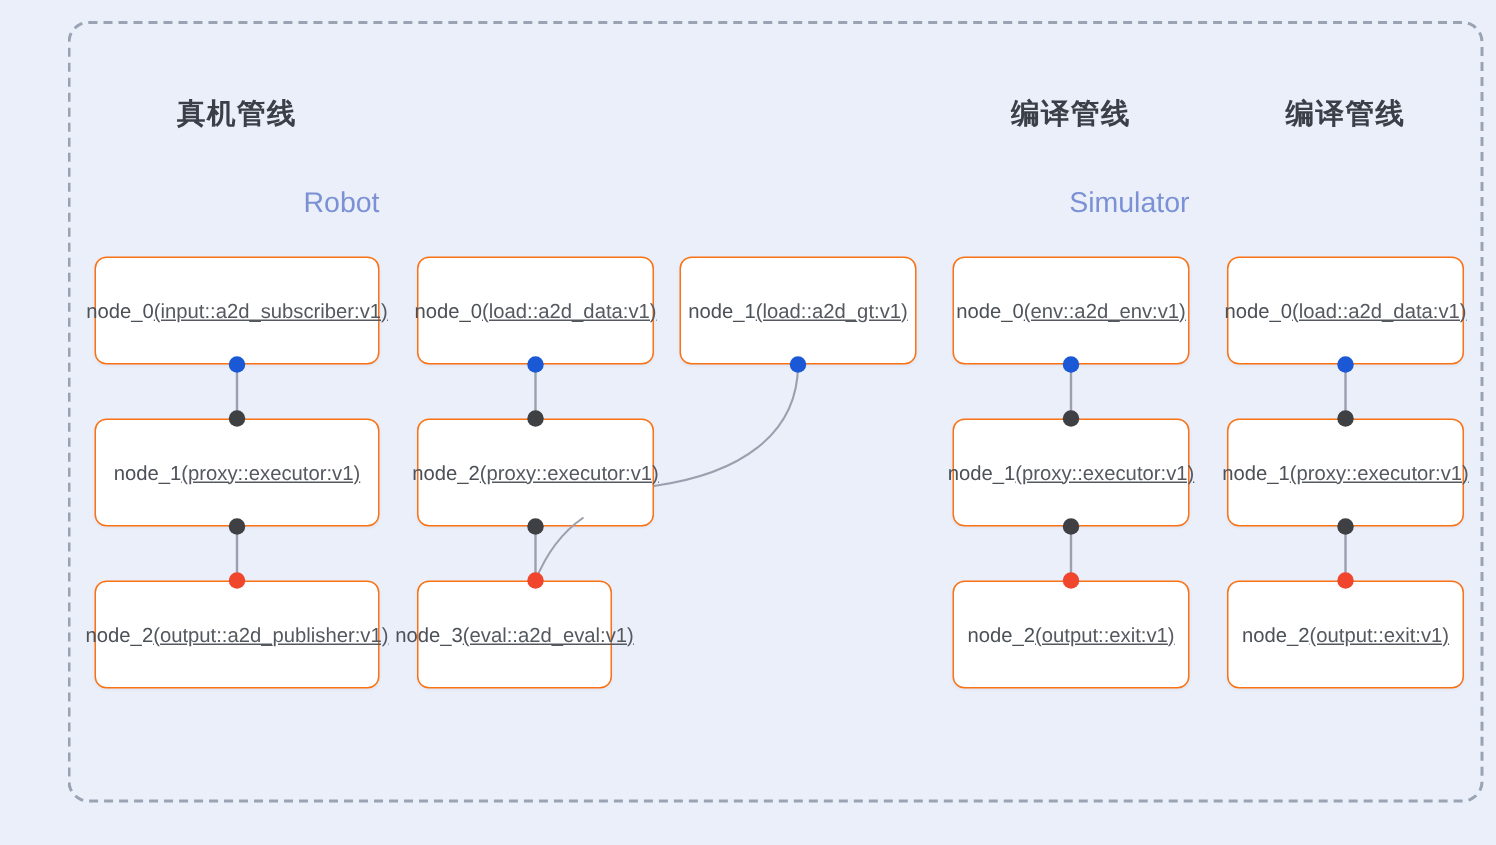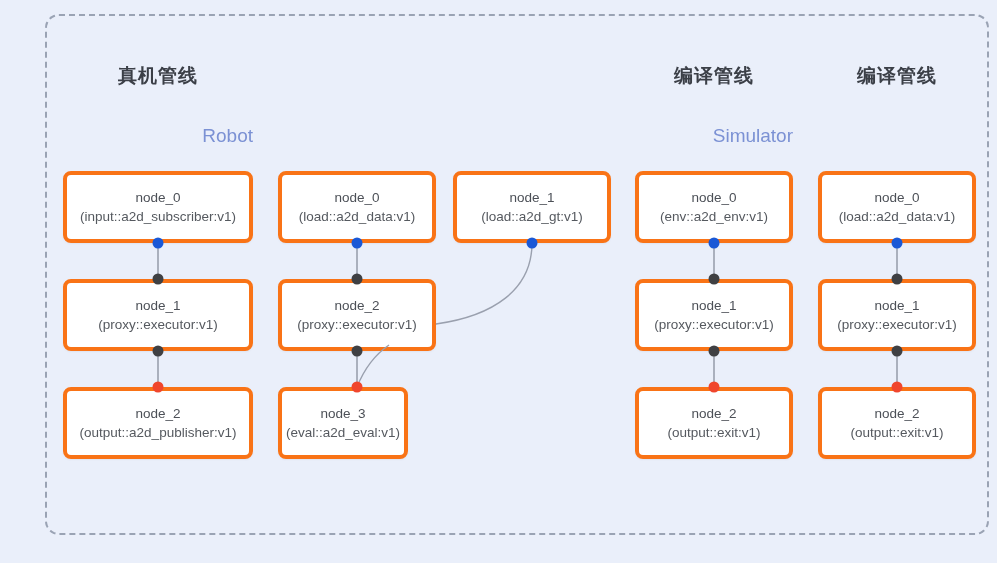--- a/index.html
+++ b/index.html
@@ -43,39 +43,40 @@
     position: absolute;
     text-align: right;
     font-size: 19px;
     color: #7b91d4;
     white-space: nowrap;
   }
   .node-box {
     position: absolute;
     box-sizing: border-box;
     background: #ffffff;
-    border: 4px solid #f97316;
+    border: 1px solid #f97316;
     border-radius: 8px;
     box-shadow: 0 1px 2px rgba(60,70,100,0.06);
     display: flex;
-    flex-direction: column;
+    flex-direction: row;
     align-items: center;
     justify-content: center;
     z-index: 3;
   }
   .node-id {
     font-size: 13.5px;
     color: #4c5057;
     line-height: 19px;
   }
   .node-type {
     font-size: 13.5px;
     color: #55595f;
     line-height: 19px;
     white-space: nowrap;
+    text-decoration: underline;
   }
   .port {
     position: absolute;
     width: 11px;
     height: 11px;
     border-radius: 50%;
     z-index: 6;
     transform: translate(-50%, -50%);
   }
   .port.blue  { background: #1a58d6; }

